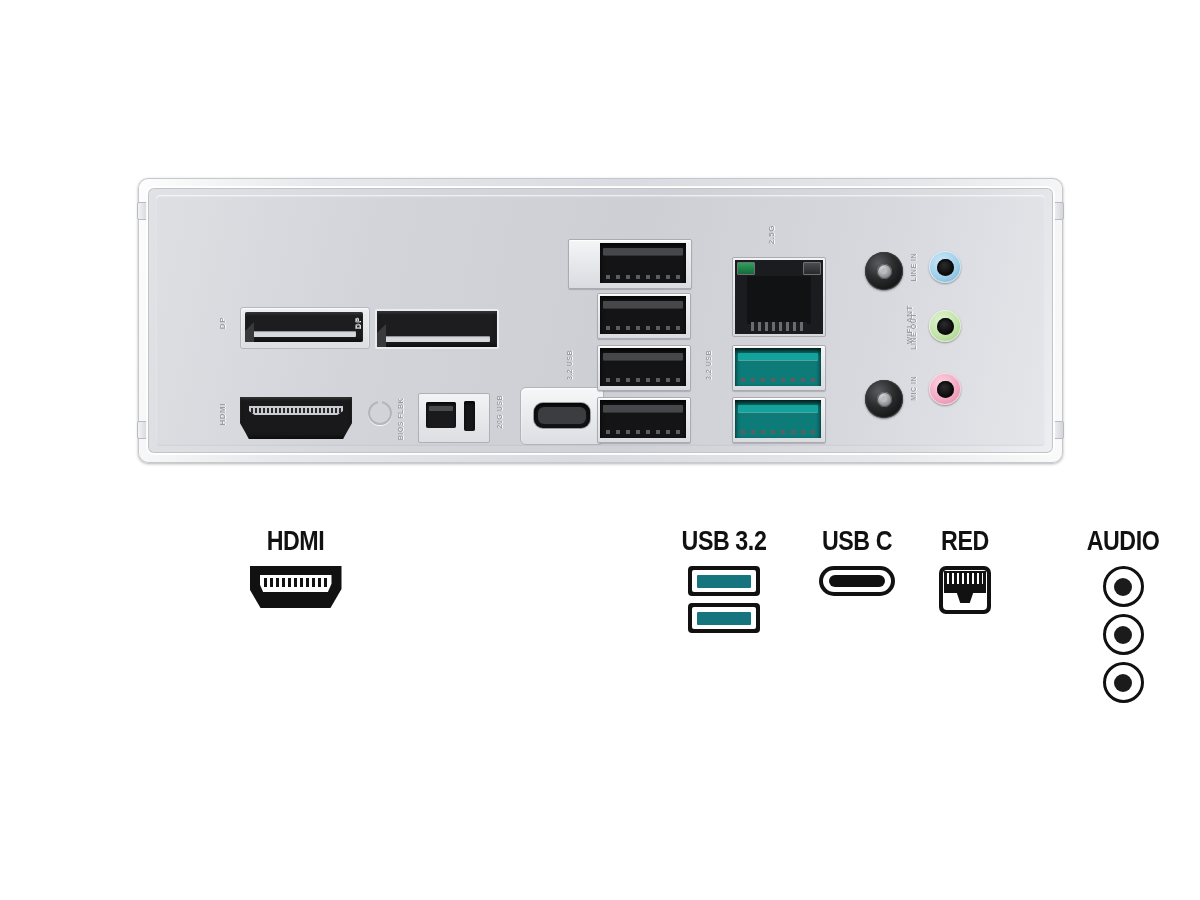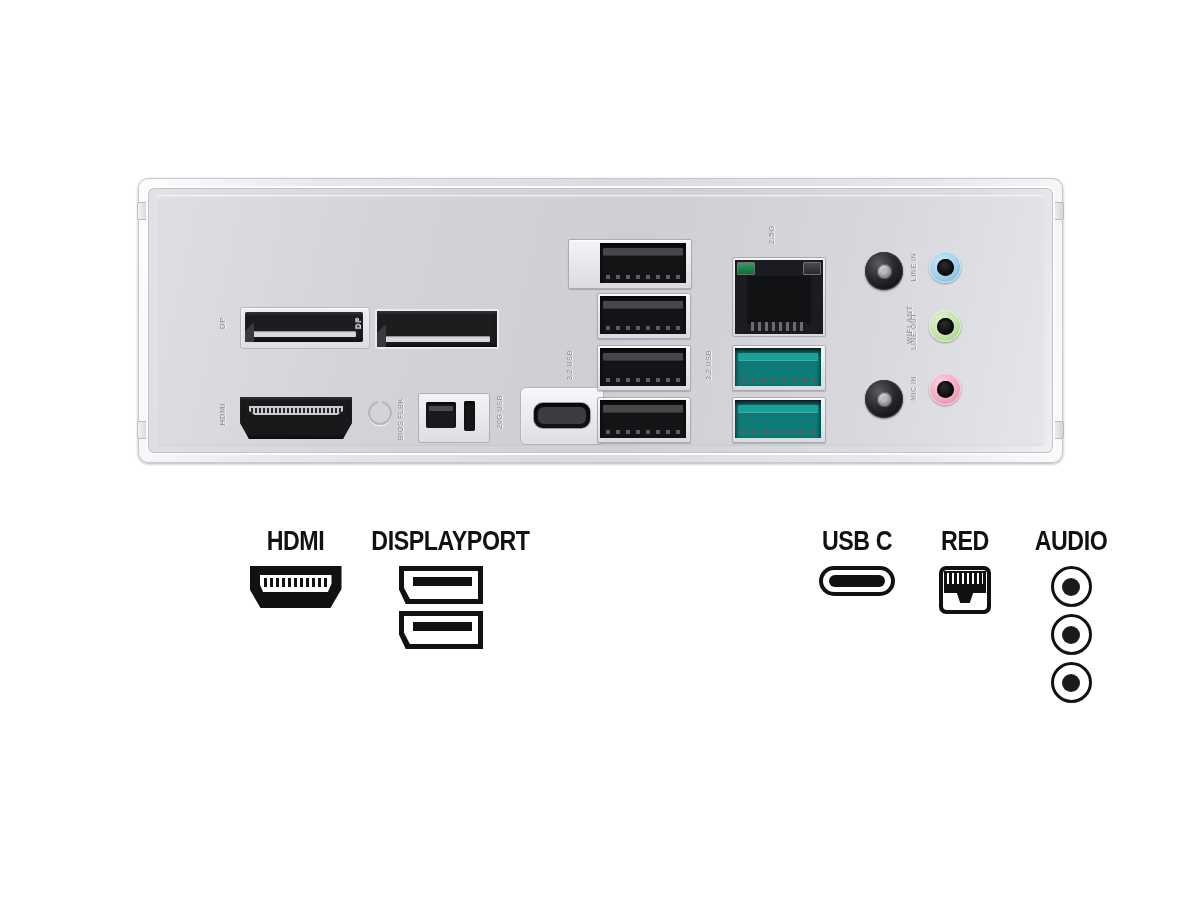--- a/index.html
+++ b/index.html
@@ -485,35 +485,35 @@
   <div class="lg-col" style="left:113px;width:125px;">
     <div class="lg-title">HDMI</div>
     <div class="lg-icons">
       <div class="i-hdmi">
         <div class="slot"></div>
         <div class="teeth"></div>
       </div>
     </div>
   </div>
 
-  <div class="lg-col" style="left:240px;width:162px;">
-    <div class="lg-title">DISPLAYPORT</div>
+
+
+  <div class="lg-col" style="left:534px;width:140px;">
+    <div class="lg-title">USB 3.2</div>
     <div class="lg-icons">
-      <div class="i-dp">
+      <div class="i-usb teal">
         <div class="inner"></div>
-        <div class="bar"></div>
+          <div class="bar"></div>
       </div>
-      <div class="i-dp">
+      <div class="i-usb teal">
         <div class="inner"></div>
-        <div class="bar"></div>
+          <div class="bar"></div>
       </div>
     </div>
   </div>
-
-
 
   <div class="lg-col" style="left:796px;width:98px;">
     <div class="lg-title">RED</div>
     <div class="lg-icons">
       <div class="i-rj">
         <div class="inner"></div>
         <div class="jackbody"></div>
         <div class="pins"></div>
         <div class="tab"></div>
       </div>
@@ -523,21 +523,21 @@
   <div class="lg-col" style="left:676px;width:122px;">
     <div class="lg-title">USB C</div>
     <div class="lg-icons">
       <div class="i-usbc">
         <div class="inner"></div>
         <div class="bar"></div>
       </div>
     </div>
   </div>
 
-  <div class="lg-col" style="left:892px;width:118px;">
+  <div class="lg-col" style="left:944px;width:118px;">
     <div class="lg-title">AUDIO</div>
     <div class="lg-icons">
       <div class="i-jack"></div>
       <div class="i-jack"></div>
       <div class="i-jack"></div>
     </div>
   </div>
 
 </div>
 

